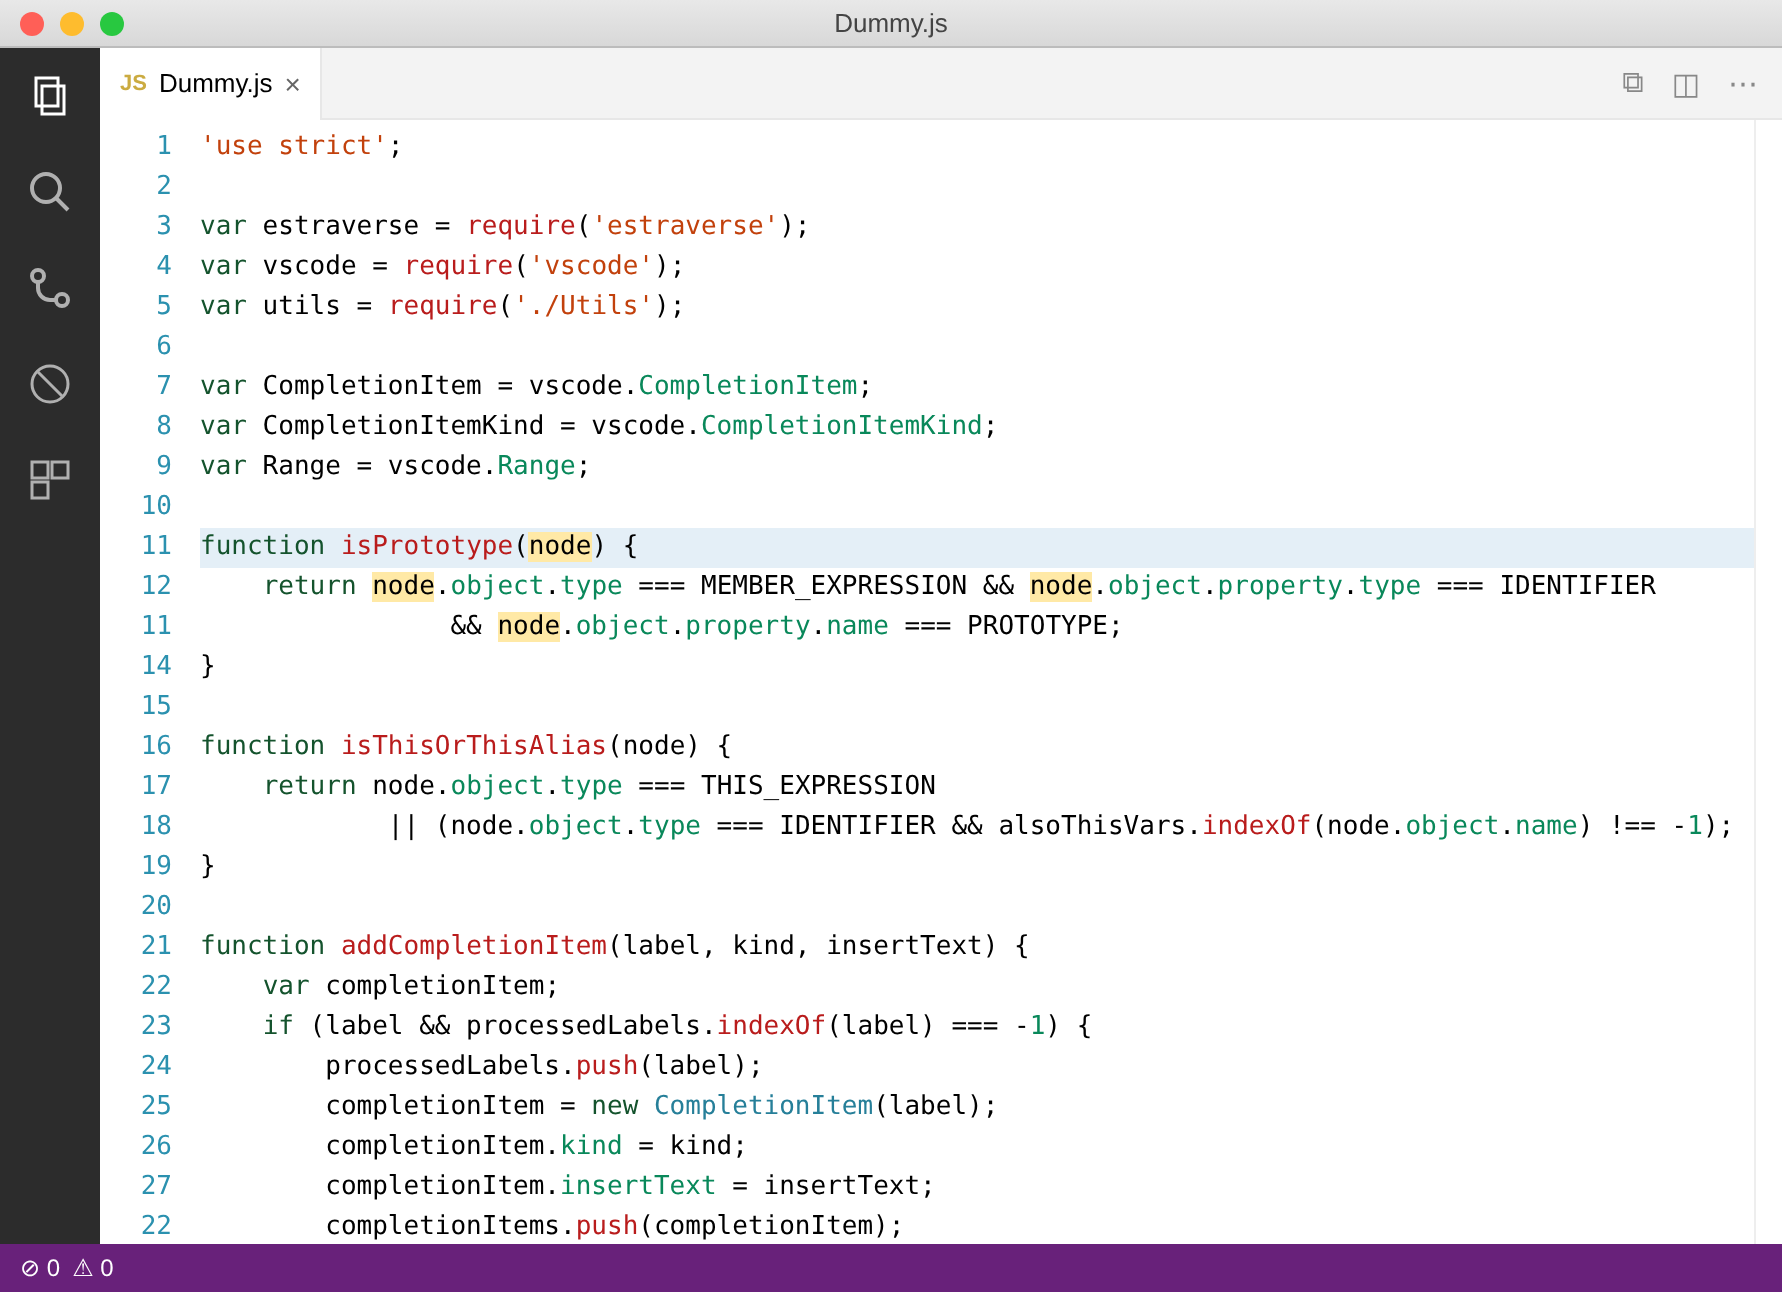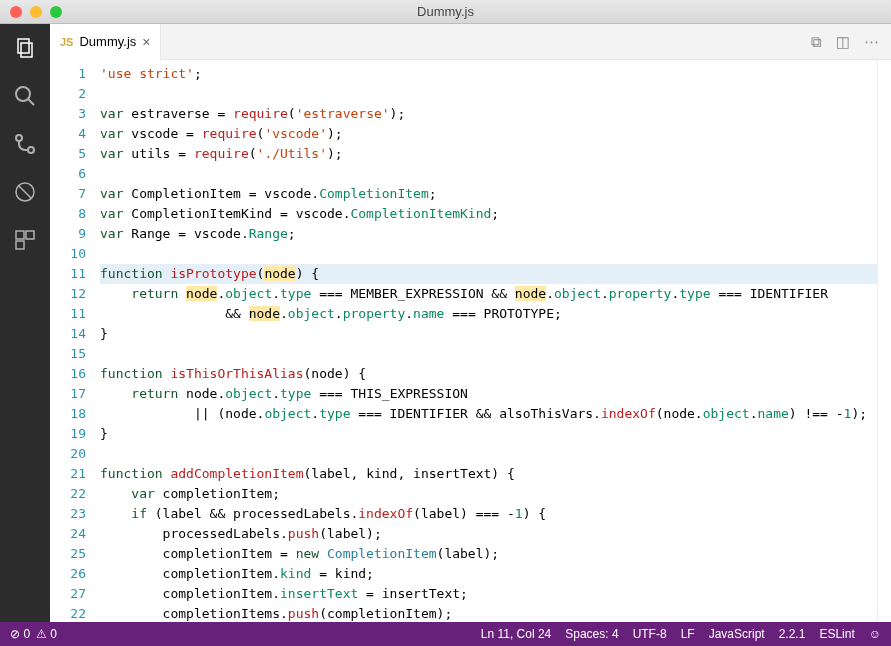--- a/index.html
+++ b/index.html
@@ -131,23 +131,13 @@
       <div class="minimap"></div>
     </div>
   </div>
 </div>
 
 <div class="statusbar">
   <div class="left">
     <span>⊘ <span>0</span></span>
     <span>⚠ <span>0</span></span>
   </div>
-  <div class="right">
-    <span>Ln 11, Col 24</span>
-    <span>Spaces: 4</span>
-    <span>UTF-8</span>
-    <span>LF</span>
-    <span>JavaScript</span>
-    <span>2.2.1</span>
-    <span>ESLint</span>
-    <span>☺</span>
-  </div>
 </div>
 
 </body></html>

